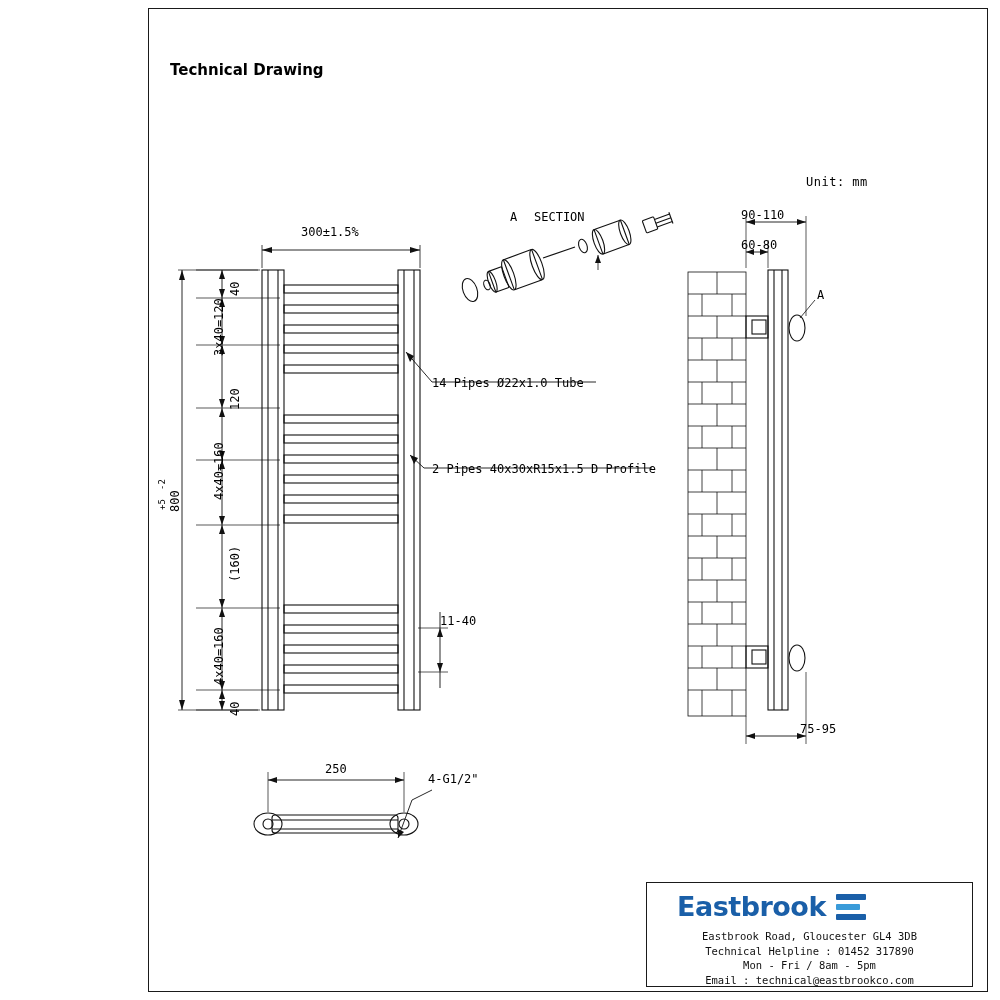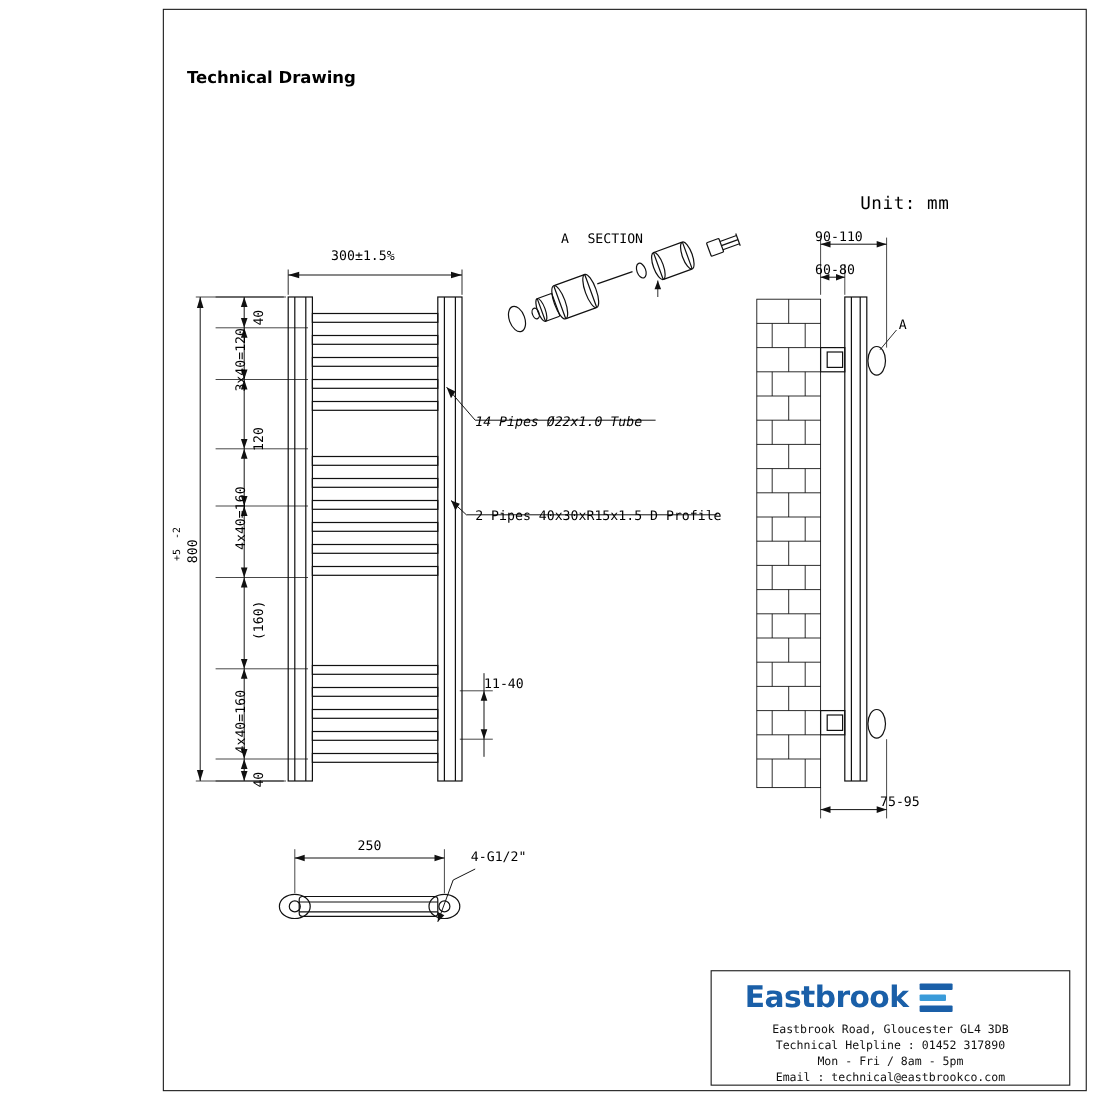--- a/index.html
+++ b/index.html
@@ -44,23 +44,23 @@
     left: 170px;
     top: 50px;
     font-family: "DejaVu Sans", sans-serif;
     font-weight: bold;
     font-size: 15px;
     white-space: nowrap;
     margin-top: 11px;
   }
   .unit {
     position: absolute;
-    left: 782px;
+    left: 806px;
     top: 175px;
-    font-size: 16px;
+    font-size: 12px;
     letter-spacing: 0.5px;
     white-space: nowrap;
   }
   .lbl {
     position: absolute;
     font-family: "DejaVu Sans Mono", monospace;
     font-size: 12px;
     white-space: nowrap;
     color: #000;
   }
@@ -391,21 +391,21 @@
   <div class="lbl rot" style="left:228px; top:296px;">40</div>
   <div class="lbl rot" style="left:212px; top:356px;">3x40=120</div>
   <div class="lbl rot" style="left:228px; top:410px;">120</div>
   <div class="lbl rot" style="left:212px; top:500px;">4x40=160</div>
   <div class="lbl rot" style="left:228px; top:582px;">(160)</div>
   <div class="lbl rot" style="left:212px; top:685px;">4x40=160</div>
   <div class="lbl rot" style="left:228px; top:716px;">40</div>
 
   <div class="lbl" style="left:440px; top:614px;">11-40</div>
 
-  <div class="lbl" style="left:432px; top:376px;font-style:italic;">14 Pipes Ø22x1.0 Tube</div>
+  <div class="lbl" style="left:432px; top:376px;">14 Pipes Ø22x1.0 Tube</div>
   <div class="lbl" style="left:432px; top:462px;">2 Pipes 40x30xR15x1.5 D Profile</div>
 
   <div class="lbl" style="left:510px; top:210px;">A</div>
   <div class="lbl" style="left:534px; top:210px;">SECTION</div>
 
   <div class="lbl" style="left:741px; top:208px;">90-110</div>
   <div class="lbl" style="left:741px; top:238px;">60-80</div>
   <div class="lbl" style="left:800px; top:722px;">75-95</div>
   <div class="lbl" style="left:817px; top:288px;">A</div>
 

